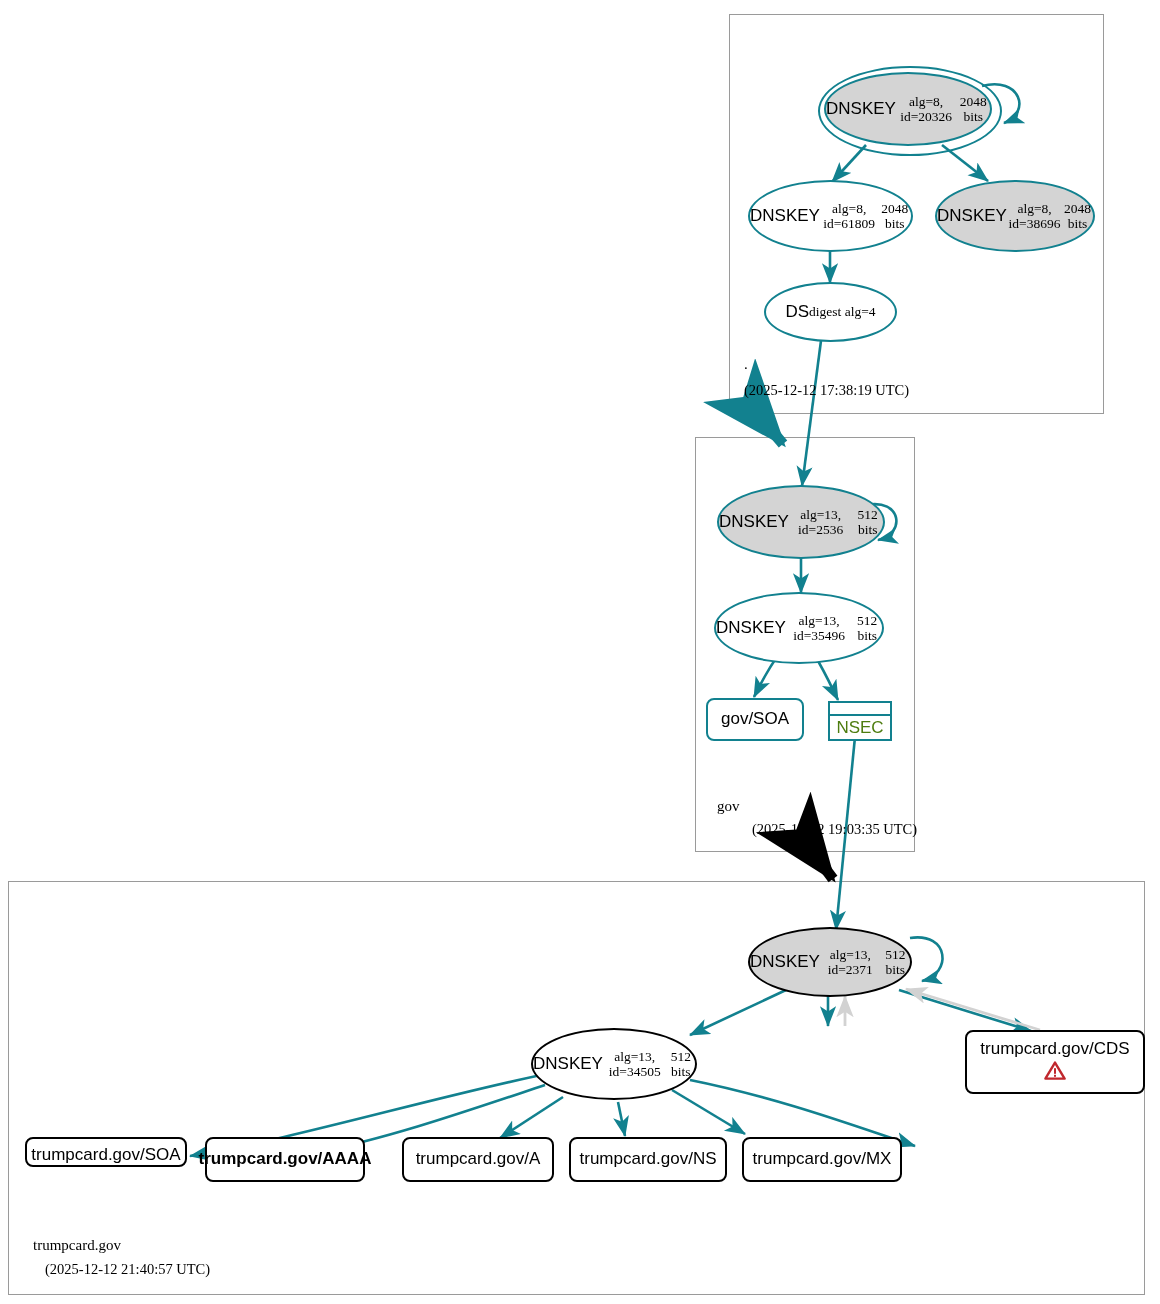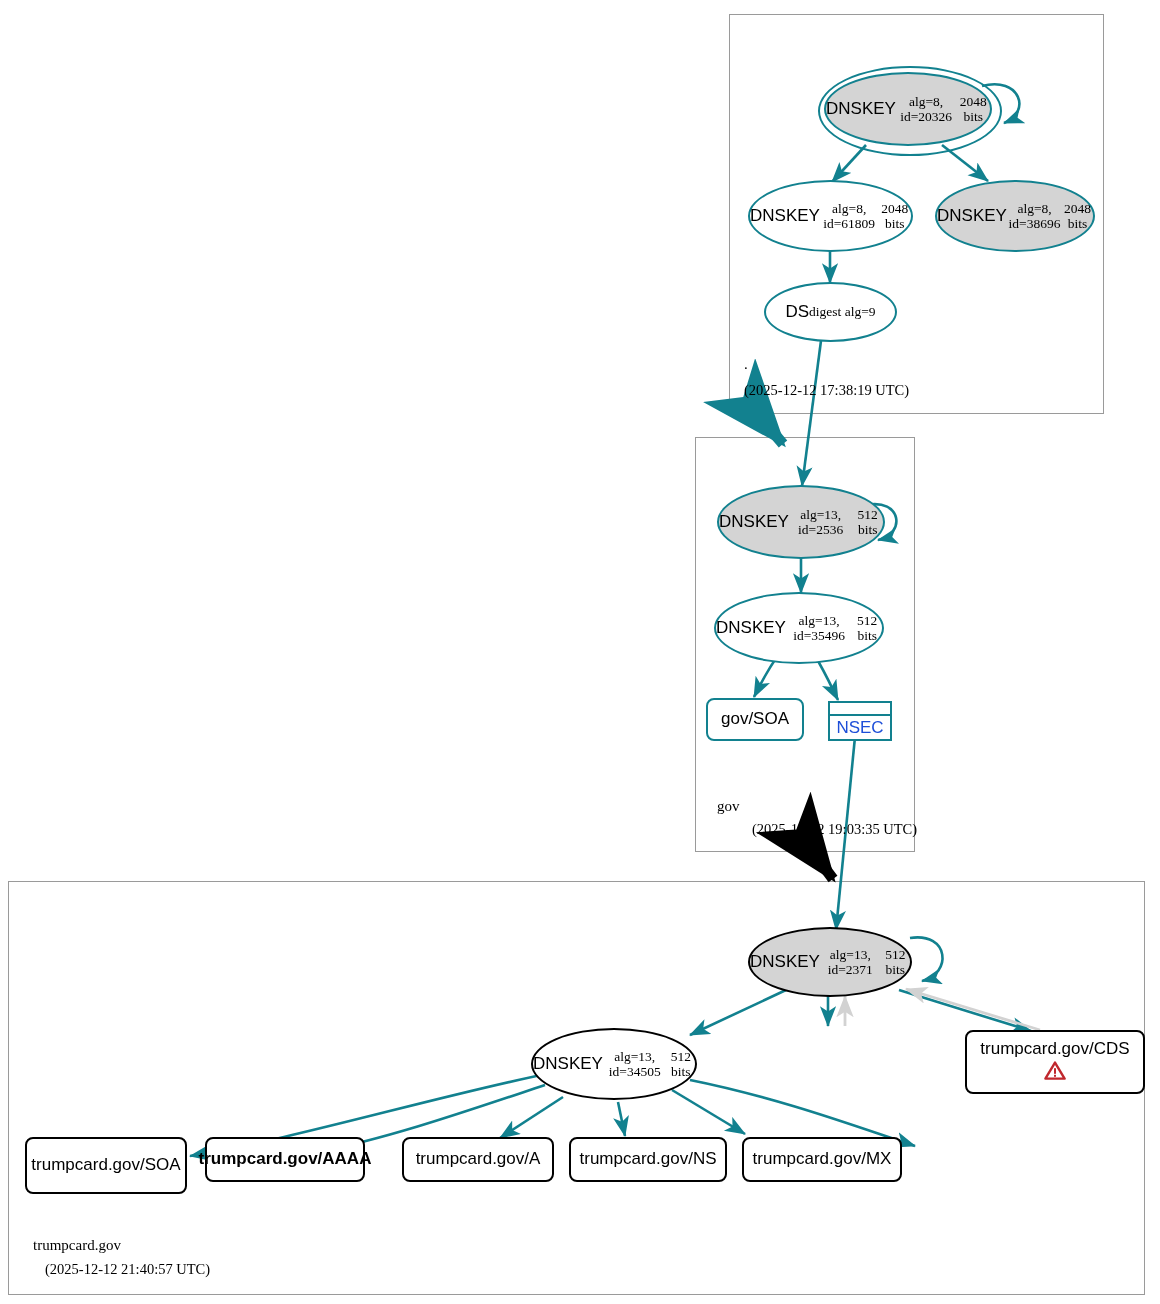--- a/index.html
+++ b/index.html
@@ -124,21 +124,21 @@
   }
   .node-nsec .nsec-body {
     flex: 1;
     display: flex;
     align-items: center;
     justify-content: center;
   }
   .node-nsec .ttl {
     font-family: "Liberation Sans", sans-serif;
     font-size: 17px;
-    color: #1d4ed8;
+    color: #4d7c0f;
   }
 </style>
 </head>
 <body>
 
 <div id="canvas">
 
   <div class="zone-box" style="left:729px; top:14px; width:375px; height:400px;"></div>
   <div class="zone-box" style="left:695px; top:437px; width:220px; height:415px;"></div>
   <div class="zone-box" style="left:8px; top:881px; width:1137px; height:414px;"></div>
@@ -217,21 +217,21 @@
   </div>
 
   <div class="node-ellipse teal-stroke fill-grey" style="left:935px; top:180px; width:160px; height:72px;">
     <div class="ttl">DNSKEY</div>
     <div class="sub">alg=8, id=38696</div>
     <div class="sub">2048 bits</div>
   </div>
 
   <div class="node-ellipse teal-stroke fill-white" style="left:764px; top:282px; width:133px; height:60px;">
     <div class="ttl">DS</div>
-    <div class="sub">digest alg=9</div>
+    <div class="sub">digest alg=4</div>
   </div>
 
   <div class="zone-label" style="left:744px; top:356px;">.</div>
   <div class="zone-stamp" style="left:744px; top:382px;">(2025-12-12 17:38:19 UTC)</div>
 
   <div class="node-ellipse teal-stroke fill-grey" style="left:717px; top:485px; width:168px; height:74px;">
     <div class="ttl">DNSKEY</div>
     <div class="sub">alg=13, id=2536</div>
     <div class="sub">512 bits</div>
   </div>
@@ -273,21 +273,21 @@
     <div class="ttl">trumpcard.gov/CDS</div>
     <span class="warn-icon">
       <svg width="22" height="19" viewBox="0 0 22 19">
         <path d="M11,1.6 L20.6,17.6 L1.4,17.6 Z" fill="none" stroke="#c0272d" stroke-width="2.4" stroke-linejoin="round"></path>
         <rect x="10" y="7.2" width="2" height="5.6" fill="#c0272d"></rect>
         <rect x="10" y="13.8" width="2" height="2" fill="#c0272d"></rect>
       </svg>
     </span>
   </div>
 
-  <div class="node-rrset black-stroke" style="left:25px; top:1137px; width:162px; height:57px;">
+  <div class="node-rrset black-stroke" style="left:25px; top:1137px; width:162px; height:30px;justify-content:flex-end;">
     <div class="ttl">trumpcard.gov/SOA</div>
   </div>
   <div class="node-rrset black-stroke" style="left:205px; top:1137px; width:160px; height:45px;font-weight:bold;">
     <div class="ttl">trumpcard.gov/AAAA</div>
   </div>
   <div class="node-rrset black-stroke" style="left:402px; top:1137px; width:152px; height:45px;">
     <div class="ttl">trumpcard.gov/A</div>
   </div>
   <div class="node-rrset black-stroke" style="left:569px; top:1137px; width:158px; height:45px;">
     <div class="ttl">trumpcard.gov/NS</div>

